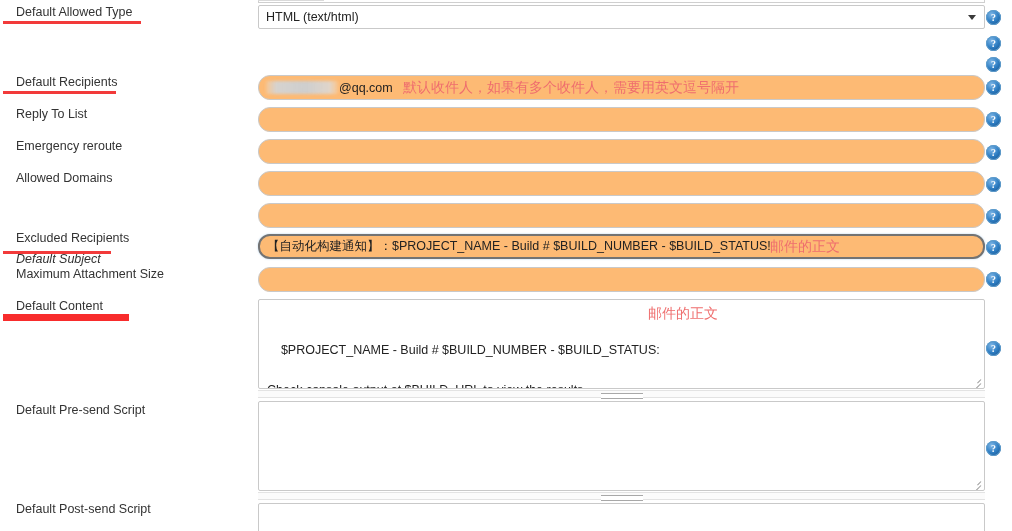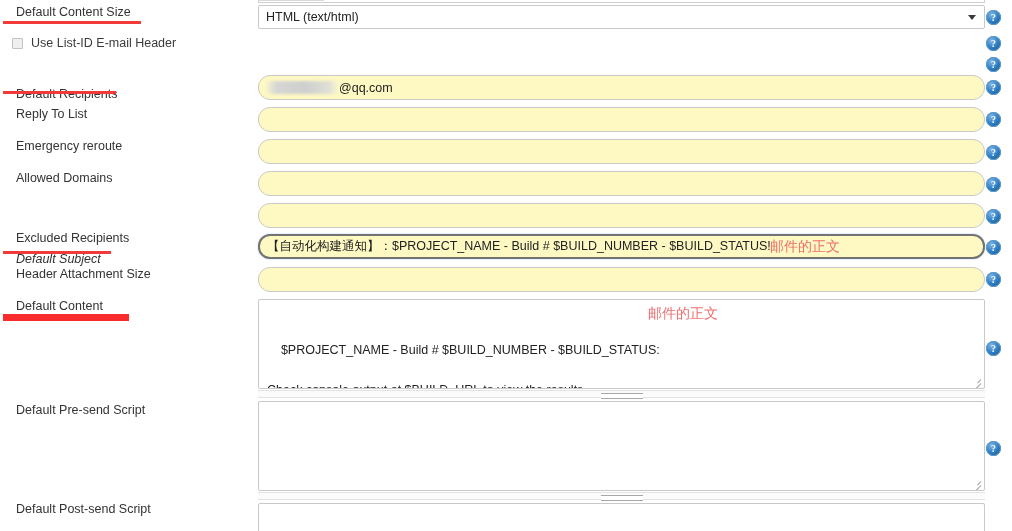--- a/index.html
+++ b/index.html
@@ -62,21 +62,21 @@
   .cblabel {
     font-size: 12.5px;
     color: #3b3b3b;
   }
 
   
   .field {
     position: absolute;
     left: 258px;
     box-sizing: border-box;
-    background: #fef9c3;
+    background: #fdba74;
     border: 1px solid #c9c9c9;
     border-radius: 12px;
     font-family: "Liberation Sans", sans-serif;
     font-size: 12.5px;
     color: #222222;
     padding: 0 7px;
     display: flex;
     align-items: center;
     overflow: hidden;
   }
@@ -228,41 +228,37 @@
   }
 </style>
 </head>
 <body>
 
 <div class="page">
 
   <div class="topclip"></div>
   <div class="topclip2"></div>
 
-  <div class="label" style="top:5px;">Default Content Size</div>
+  <div class="label" style="top:5px;">Default Allowed Type</div>
   <div class="underline" style="top:21px; width:138px;"></div>
 
-  <div class="cbrow" style="top:36px;">
-    <span class="cbox"></span>
-    <span class="cblabel">Use List-ID E-mail Header</span>
-  </div>
-
-
-  <div class="label" style="top:87px;">Default Recipients</div>
+
+
+  <div class="label" style="top:75px;">Default Recipients</div>
   <div class="underline" style="top:91px; width:113px;"></div>
 
   <div class="label" style="top:107px;">Reply To List</div>
   <div class="label" style="top:139px;text-align:right;">Emergency reroute</div>
   <div class="label" style="top:171px;">Allowed Domains</div>
   <div class="label" style="top:203px;margin-top:28px;">Excluded Recipients</div>
 
   <div class="label" style="top:252px;font-style:italic;">Default Subject</div>
   <div class="underline" style="top:251px; width:108px;"></div>
 
-  <div class="label" style="top:267px;">Header Attachment Size</div>
+  <div class="label" style="top:267px;">Maximum Attachment Size</div>
 
   <div class="label" style="top:299px;">Default Content</div>
   <div class="underline thick" style="top:314px; width:126px;"></div>
 
   <div class="label" style="top:403px;">Default Pre-send Script</div>
   <div class="label" style="top:502px;">Default Post-send Script</div>
 
   <div class="select" style="top:5px; width:727px; height:24px;">
     <span>HTML (text/html)</span>
     <span class="caret"></span>
@@ -311,16 +307,17 @@
   <div class="help" style="top:80px;">?</div>
   <div class="help" style="top:112px;">?</div>
   <div class="help" style="top:145px;">?</div>
   <div class="help" style="top:177px;">?</div>
   <div class="help" style="top:209px;">?</div>
   <div class="help" style="top:240px;">?</div>
   <div class="help" style="top:272px;">?</div>
   <div class="help" style="top:341px;">?</div>
   <div class="help" style="top:441px;">?</div>
 
+  <div class="anno" style="left:403px; top:79px;">默认收件人，如果有多个收件人，需要用英文逗号隔开</div>
   <div class="anno" style="left:770px; top:238px;">邮件的正文</div>
   <div class="anno" style="left:648px; top:305px;">邮件的正文</div>
 
 </div>
 
 </body></html>

